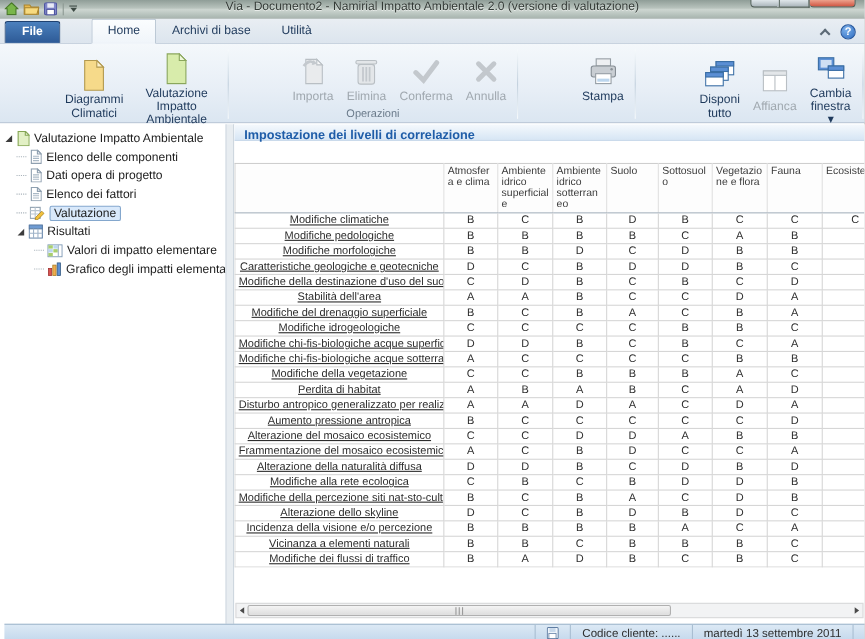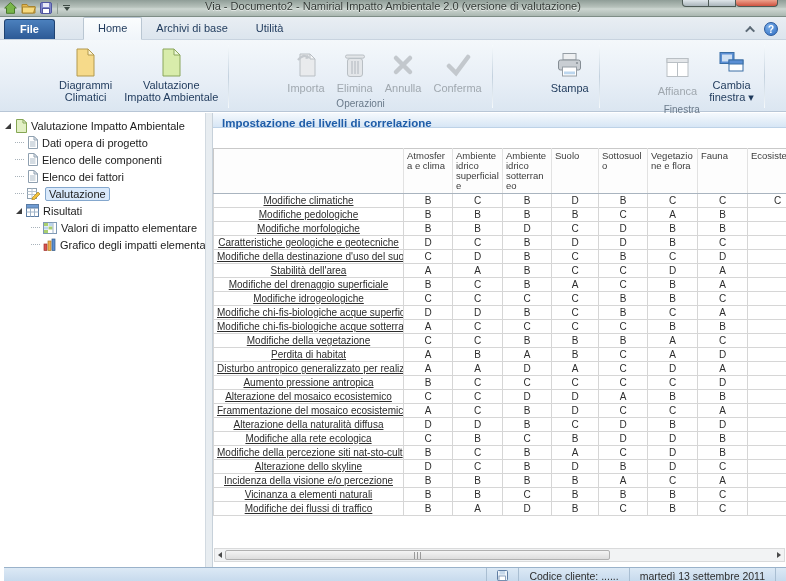--- a/index.html
+++ b/index.html
@@ -201,33 +201,33 @@
                 <rect x="2.5" y="4" width="19" height="3.2" rx="1.6" fill="#e3e6e9" stroke="#b9bfc4"></rect>
                 <line x1="9" y1="10" x2="9" y2="23" stroke="#c3c8cd" stroke-width="1.6"></line>
                 <line x1="12" y1="10" x2="12" y2="23" stroke="#c3c8cd" stroke-width="1.6"></line>
                 <line x1="15" y1="10" x2="15" y2="23" stroke="#c3c8cd" stroke-width="1.6"></line>
               </svg>
           </span>
           <span>Elimina</span>
         </div>
         <div class="rbtn disabled">
           <span class="icn">
+            <svg width="26" height="26" viewBox="0 0 26 26">
+                <path d="M4 14 l7 7 L23 5" fill="none" stroke="#c3c8cd" stroke-width="4.5" stroke-linecap="round"></path>
+              </svg>
+          </span>
+          <span>Conferma</span>
+        </div>
+        <div class="rbtn disabled">
+          <span class="icn">
             <svg width="24" height="24" viewBox="0 0 24 24">
                 <path d="M5 5 L19 19 M19 5 L5 19" stroke="#c3c8cd" stroke-width="4.5" stroke-linecap="round"></path>
               </svg>
           </span>
           <span>Annulla</span>
-        </div>
-        <div class="rbtn disabled">
-          <span class="icn">
-            <svg width="26" height="26" viewBox="0 0 26 26">
-                <path d="M4 14 l7 7 L23 5" fill="none" stroke="#c3c8cd" stroke-width="4.5" stroke-linecap="round"></path>
-              </svg>
-          </span>
-          <span>Conferma</span>
         </div>
       </div>
       <div class="rlabel">Operazioni</div>
     </div>
 
     <div class="rsep"></div>
 
     <div class="rgroup">
       <div class="rbuttons">
         <div class="rbtn">
@@ -243,20 +243,40 @@
           <span>Stampa</span>
         </div>
       </div>
       <div class="rlabel"></div>
     </div>
 
     <div class="rsep"></div>
 
     <div class="rgroup">
       <div class="rbuttons">
+        <div class="rbtn">
+          <span class="icn">
+            <svg width="27" height="26" viewBox="0 0 27 26">
+                <g>
+                  <rect x="10" y="1" width="16" height="12" fill="#fff" stroke="#3a6ea5"></rect>
+                  <rect x="10" y="1" width="16" height="4" fill="#5b8fd4" stroke="#3a6ea5"></rect>
+                </g>
+                <g>
+                  <rect x="5" y="6" width="16" height="12" fill="#fff" stroke="#3a6ea5"></rect>
+                  <rect x="5" y="6" width="16" height="4" fill="#5b8fd4" stroke="#3a6ea5"></rect>
+                </g>
+                <g>
+                  <rect x="0.5" y="11" width="16" height="12" fill="#fff" stroke="#3a6ea5"></rect>
+                  <rect x="0.5" y="11" width="16" height="4" fill="#5b8fd4" stroke="#3a6ea5"></rect>
+                </g>
+              </svg>
+          </span>
+          <span>Disponi
+tutto</span>
+        </div>
         <div class="rbtn disabled">
           <span class="icn">
             <svg width="27" height="24" viewBox="0 0 27 24">
                 <rect x="3" y="2.5" width="21" height="18" fill="#fff" stroke="#b9bfc4"></rect>
                 <rect x="3" y="2.5" width="21" height="4" fill="#e3e6e9" stroke="#b9bfc4"></rect>
                 <line x1="13.5" y1="6.5" x2="13.5" y2="20.5" stroke="#b9bfc4"></line>
               </svg>
           </span>
           <span>Affianca</span>
         </div>
@@ -296,34 +316,34 @@
         <span class="stub"></span>
         <span class="ticn">
           <svg width="11" height="13" viewBox="0 0 11 13">
               <path d="M1.5 0.5 h5.5 l3.5 3.5 v8.5 H1.5 Z" fill="#fff" stroke="#8fa0b0"></path>
               <path d="M7 0.5 l3.5 3.5 H7 Z" fill="#eef2f6" stroke="#8fa0b0"></path>
               <line x1="3" y1="6" x2="8.5" y2="6" stroke="#aab9c6"></line>
               <line x1="3" y1="8" x2="8.5" y2="8" stroke="#aab9c6"></line>
               <line x1="3" y1="10" x2="8.5" y2="10" stroke="#aab9c6"></line>
             </svg>
         </span>
-        <span>Dati opera di progetto</span>
+        <span>Elenco delle componenti</span>
       </div>
       <div class="titem lv1">
         <span class="stub"></span>
         <span class="ticn">
           <svg width="11" height="13" viewBox="0 0 11 13">
               <path d="M1.5 0.5 h5.5 l3.5 3.5 v8.5 H1.5 Z" fill="#fff" stroke="#8fa0b0"></path>
               <path d="M7 0.5 l3.5 3.5 H7 Z" fill="#eef2f6" stroke="#8fa0b0"></path>
               <line x1="3" y1="6" x2="8.5" y2="6" stroke="#aab9c6"></line>
               <line x1="3" y1="8" x2="8.5" y2="8" stroke="#aab9c6"></line>
               <line x1="3" y1="10" x2="8.5" y2="10" stroke="#aab9c6"></line>
             </svg>
         </span>
-        <span>Elenco delle componenti</span>
+        <span>Dati opera di progetto</span>
       </div>
       <div class="titem lv1">
         <span class="stub"></span>
         <span class="ticn">
           <svg width="11" height="13" viewBox="0 0 11 13">
               <path d="M1.5 0.5 h5.5 l3.5 3.5 v8.5 H1.5 Z" fill="#fff" stroke="#8fa0b0"></path>
               <path d="M7 0.5 l3.5 3.5 H7 Z" fill="#eef2f6" stroke="#8fa0b0"></path>
               <line x1="3" y1="6" x2="8.5" y2="6" stroke="#aab9c6"></line>
               <line x1="3" y1="8" x2="8.5" y2="8" stroke="#aab9c6"></line>
               <line x1="3" y1="10" x2="8.5" y2="10" stroke="#aab9c6"></line>

